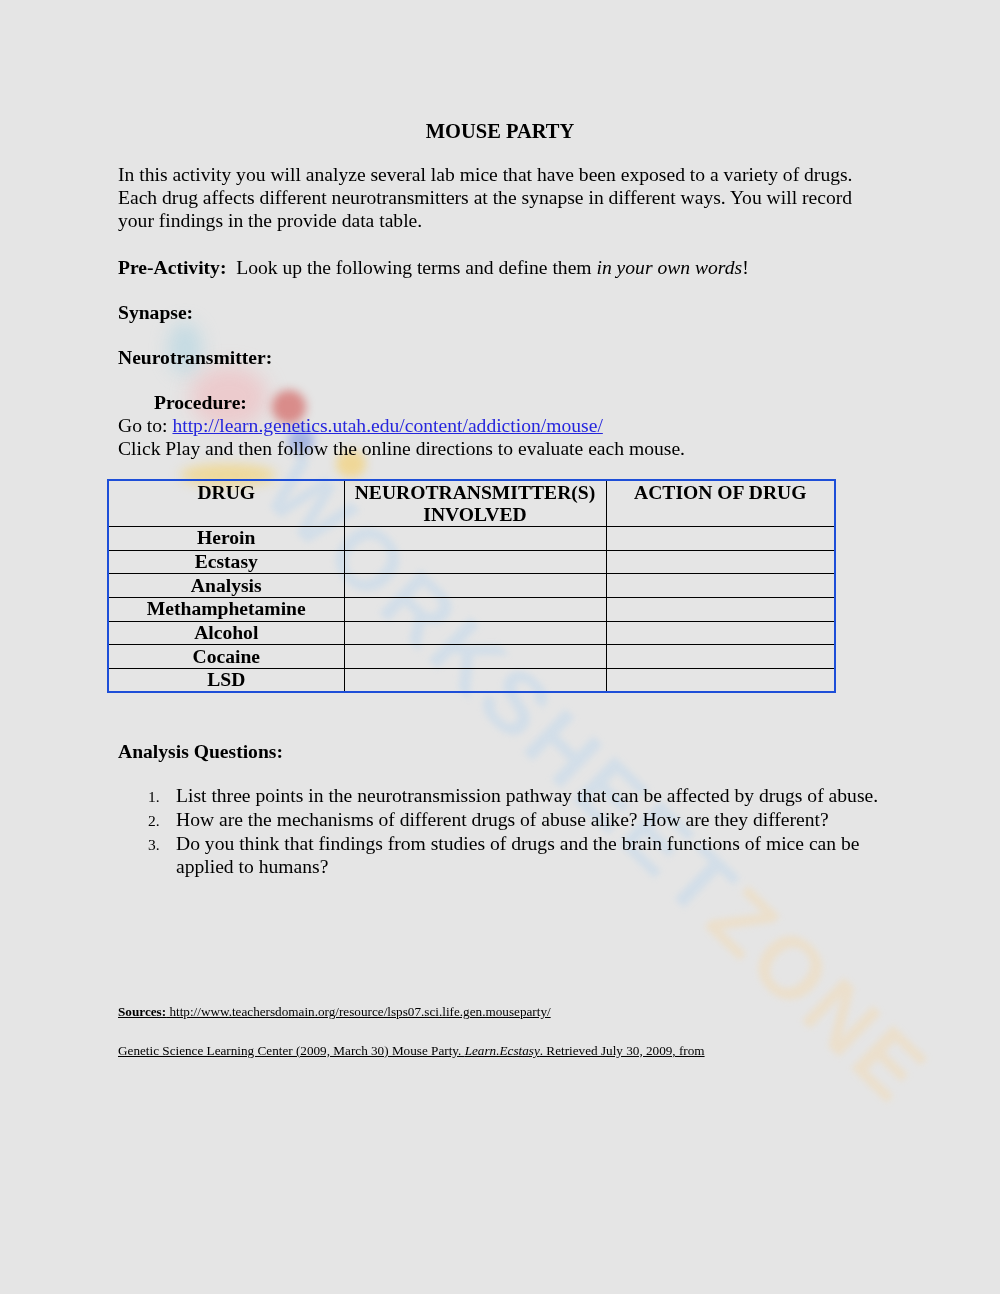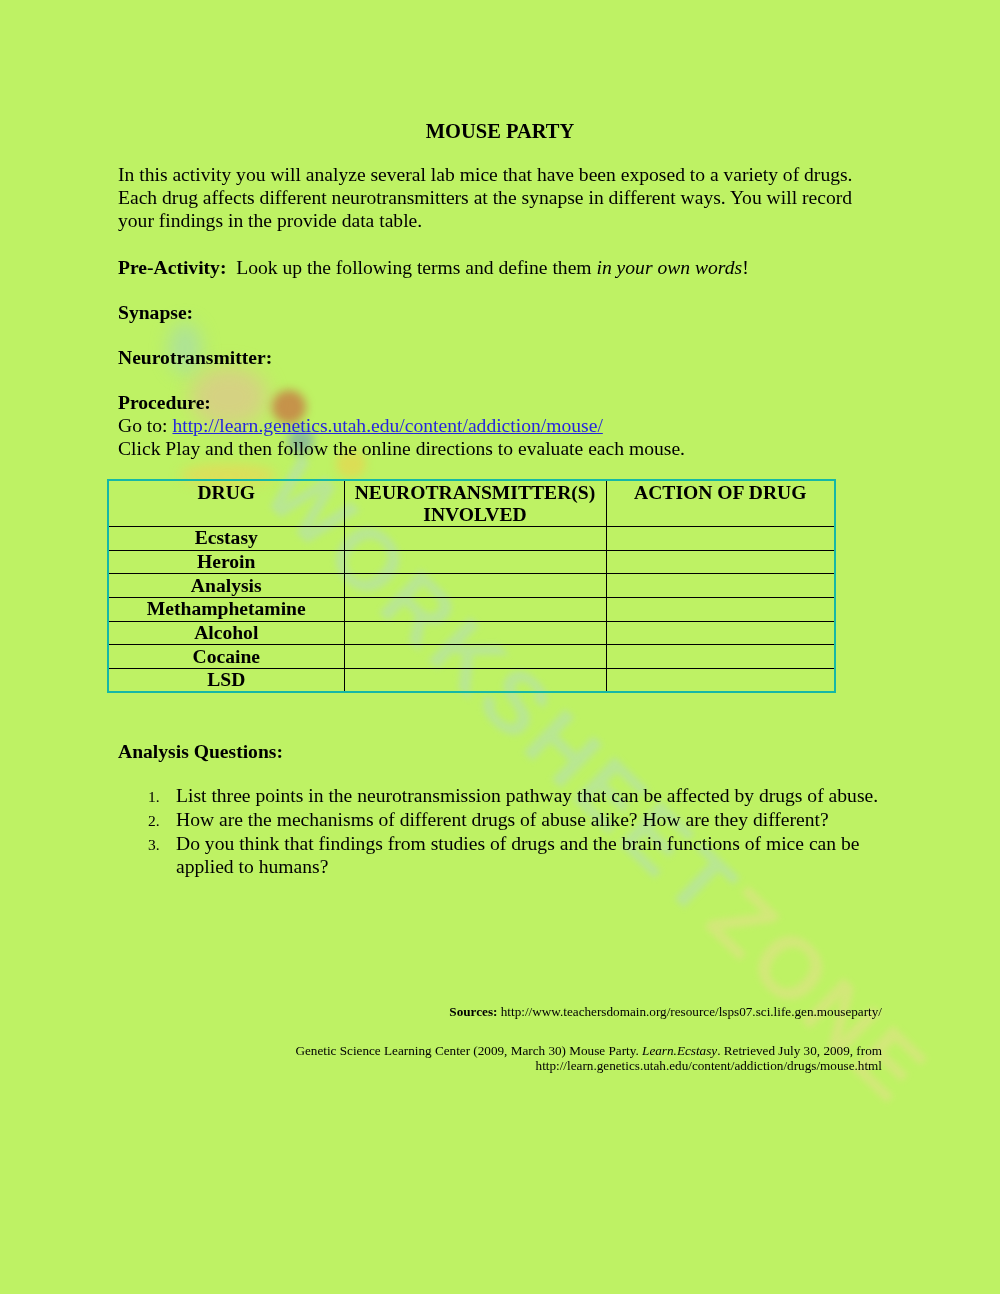--- a/index.html
+++ b/index.html
@@ -3,21 +3,21 @@
 <meta charset="utf-8">
 <style>
   * { margin: 0; padding: 0; box-sizing: border-box; }
   html, body { background: #ffffff; }
   body { font-family: "Liberation Serif", "DejaVu Serif", serif; color: #000; }
 
   .page {
     position: relative;
     width: 1000px;
     height: 1294px;
-    background: #bef264;
+    background: #e5e5e5;
     overflow: hidden;
   }
 
   
   .wm-layer { position: absolute; inset: 0; z-index: 0; pointer-events: none; }
   .wm-blob { position: absolute; border-radius: 50%; }
   .wm-blob.b-teal   { left: 168px; top: 322px; width: 34px;  height: 52px; background: rgba(150,205,225,.40); filter: blur(9px); }
   .wm-blob.b-pink   { left: 190px; top: 366px; width: 78px;  height: 62px; background: rgba(246,168,172,.42); filter: blur(10px); }
   .wm-blob.b-red    { left: 272px; top: 390px; width: 34px;  height: 34px; background: rgba(205,52,48,.50);  filter: blur(5px); }
   .wm-blob.b-blue   { left: 288px; top: 428px; width: 26px;  height: 26px; background: rgba(70,110,220,.40); filter: blur(5px); }
@@ -53,34 +53,34 @@
 
   .intro { margin-top: 20px; }
   .line { white-space: nowrap; }
 
   .pre-activity { margin-top: 24px; white-space: pre-wrap; }
   .bold { font-weight: bold; }
   .italic { font-style: italic; }
 
   .term { margin-top: 22px; font-weight: bold; }
 
-  .procedure-heading { margin-top: 22px; font-weight: bold; }
+  .procedure-heading { margin-top: 22px; font-weight: bold; margin-left: 36px; }
   .link {
     color: #2626dd;
     text-decoration: underline;
     cursor: pointer;
   }
 
   table.drug-table {
     margin-top: 19px;
     margin-left: -11px;
     border-collapse: collapse;
     table-layout: fixed;
     width: 727px;
-    border: 2px solid #14b8a6;
+    border: 2px solid #1d4ed8;
   }
   table.drug-table th, table.drug-table td { border: 1.5px solid #000; }
   table.drug-table th {
     font-weight: bold;
     text-align: center;
     vertical-align: top;
     font-size: 19.6px;
     line-height: 22px;
     padding: 1px 4px 0;
     height: 46px;
@@ -105,23 +105,24 @@
     width: 28px;
     flex: 0 0 28px;
     font-size: 15.5px;
     line-height: 23px;
     padding-top: 1px;
   }
   .q-lines { flex: 1; }
 
   .footer {
     margin-top: 126px;
-    text-align: right;
+    text-align: left;
     font-size: 13.2px;
     line-height: 15.5px;
+    text-decoration: underline;
   }
   .footer .adapted-block { margin-top: 23px; }
 </style>
 </head>
 <body>
 
 <div class="page">
 
   <div class="wm-layer">
     <div class="wm-blob b-teal"></div>
@@ -160,26 +161,26 @@
         </colgroup>
       <thead>
         <tr>
           <th>DRUG</th>
           <th>NEUROTRANSMITTER(S) INVOLVED</th>
           <th>ACTION OF DRUG</th>
         </tr>
       </thead>
       <tbody>
         <tr>
+          <td class="drug-name">Heroin</td>
+          <td class="answer-cell"></td>
+          <td class="answer-cell"></td>
+        </tr>
+        <tr>
           <td class="drug-name">Ecstasy</td>
-          <td class="answer-cell"></td>
-          <td class="answer-cell"></td>
-        </tr>
-        <tr>
-          <td class="drug-name">Heroin</td>
           <td class="answer-cell"></td>
           <td class="answer-cell"></td>
         </tr>
         <tr>
           <td class="drug-name">Analysis</td>
           <td class="answer-cell"></td>
           <td class="answer-cell"></td>
         </tr>
         <tr>
           <td class="drug-name">Methamphetamine</td>
@@ -225,18 +226,17 @@
           <span class="line" style="display:block">Do you think that findings from studies of drugs and the brain functions of mice can be</span>
           <span class="line" style="display:block">applied to humans?</span>
         </span>
       </div>
     </div>
 
     <div class="footer">
       <div><span class="bold">Sources:</span><span> http://www.teachersdomain.org/resource/lsps07.sci.life.gen.mouseparty/</span></div>
       <div class="adapted-block">
         <div><span>Genetic Science Learning Center (2009, March 30) Mouse Party. </span><span class="italic">Learn.Ecstasy</span><span>. Retrieved July 30, 2009, from</span></div>
-        <div>http://learn.genetics.utah.edu/content/addiction/drugs/mouse.html</div>
       </div>
     </div>
 
   </div>
 </div>
 
 </body></html>

